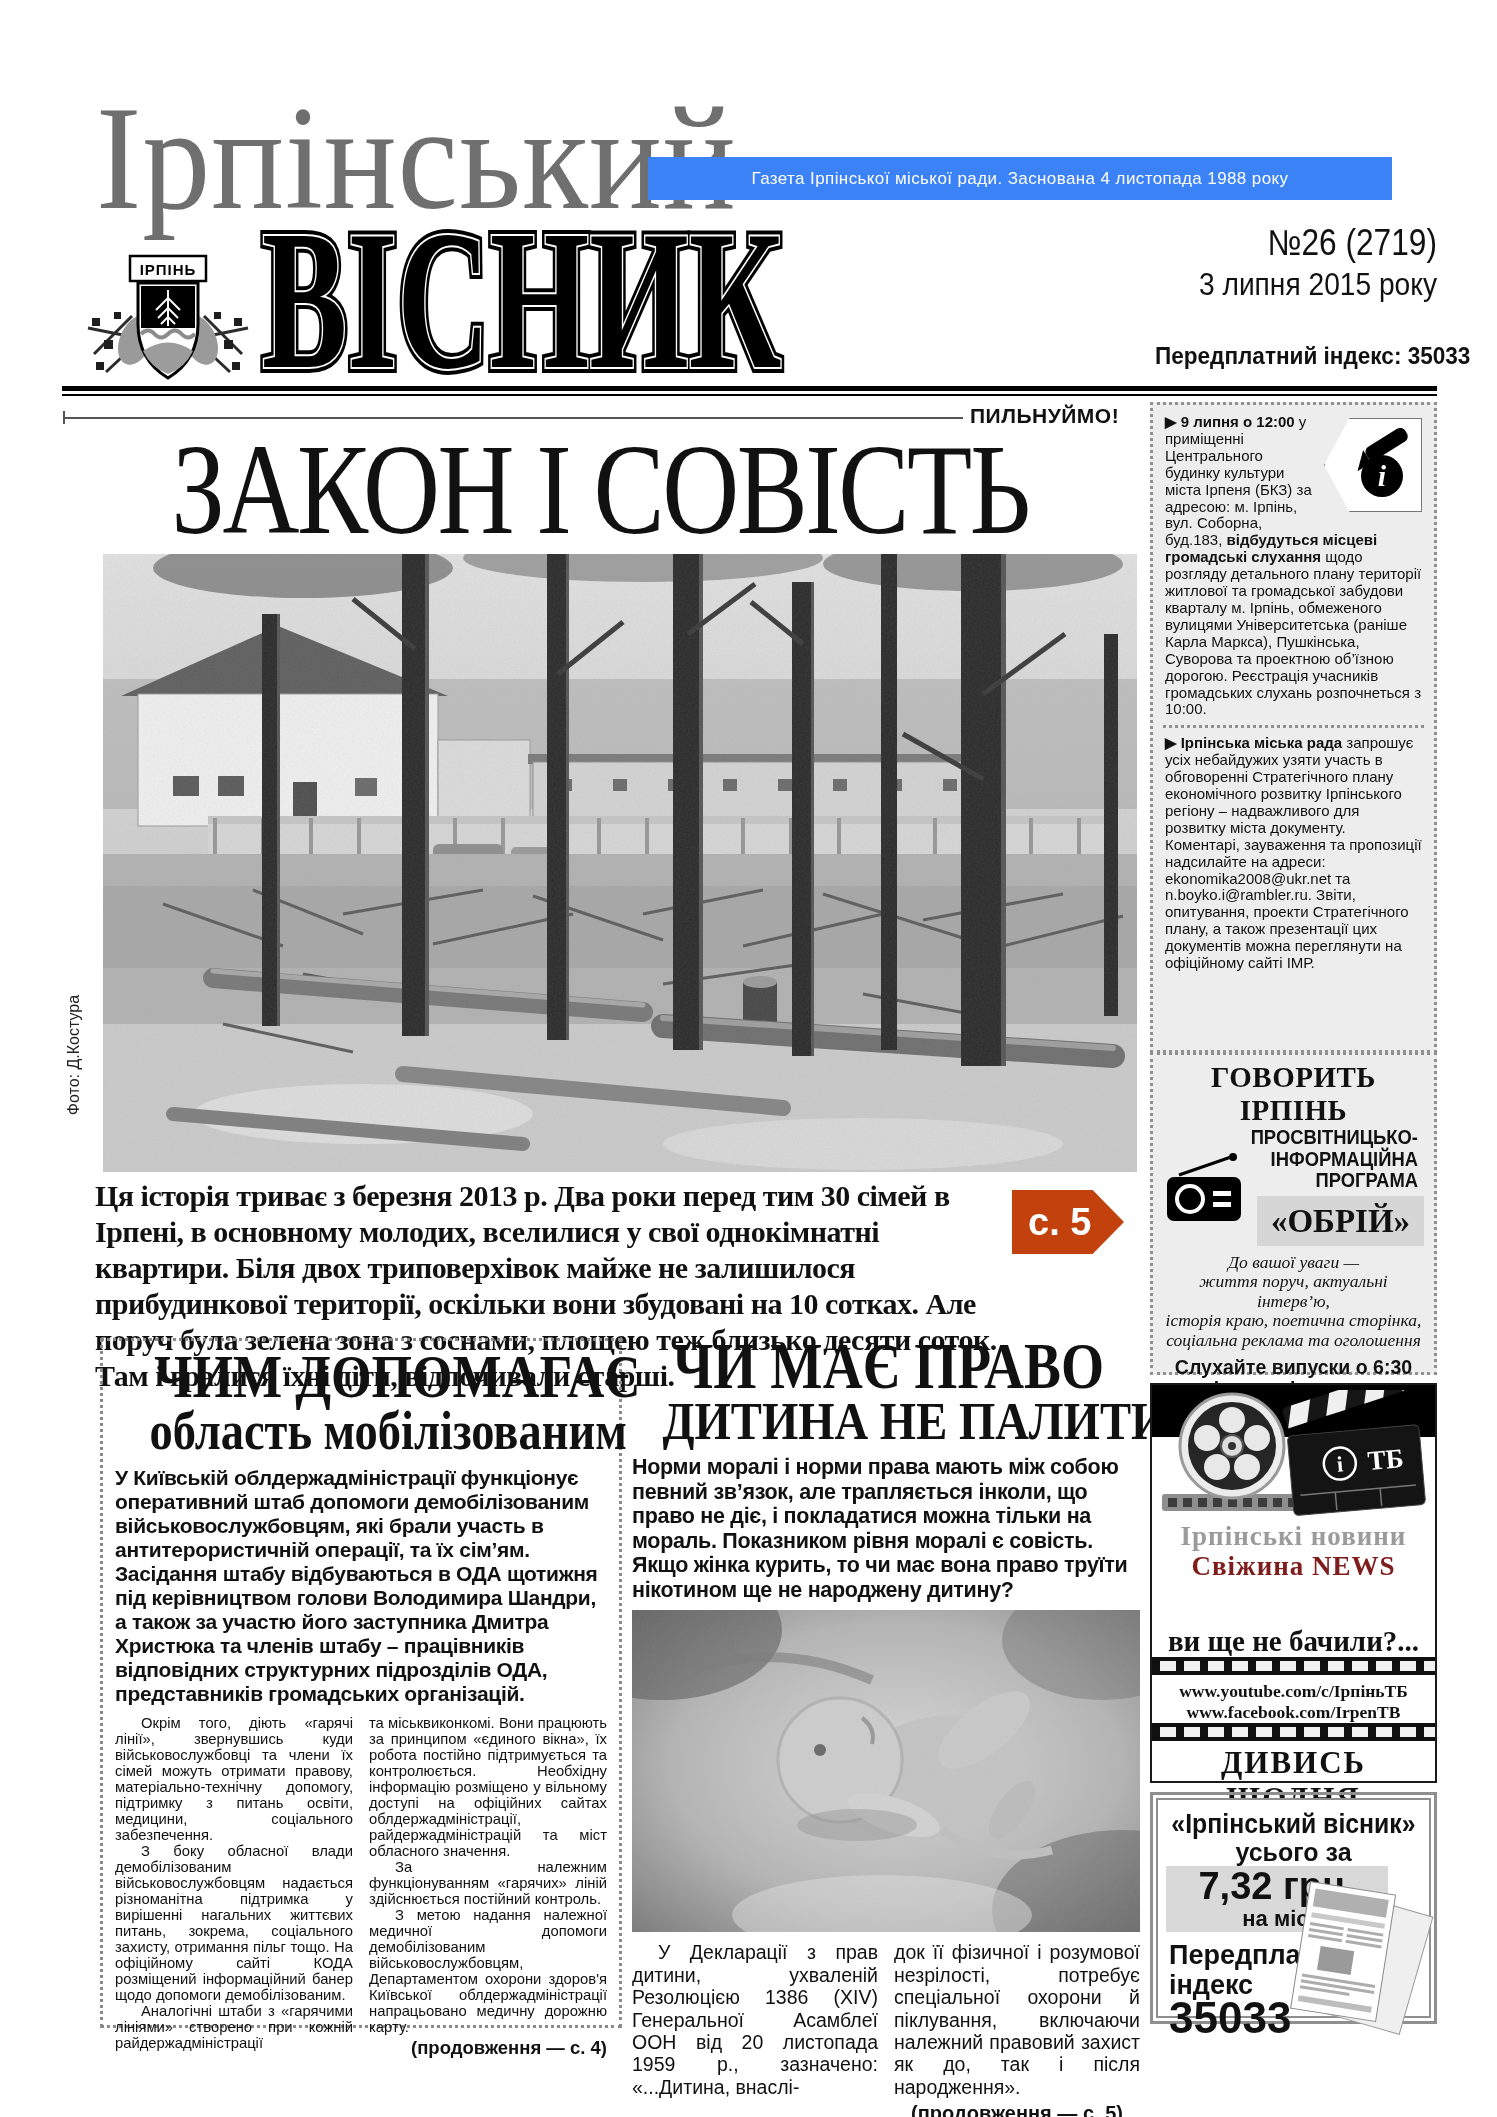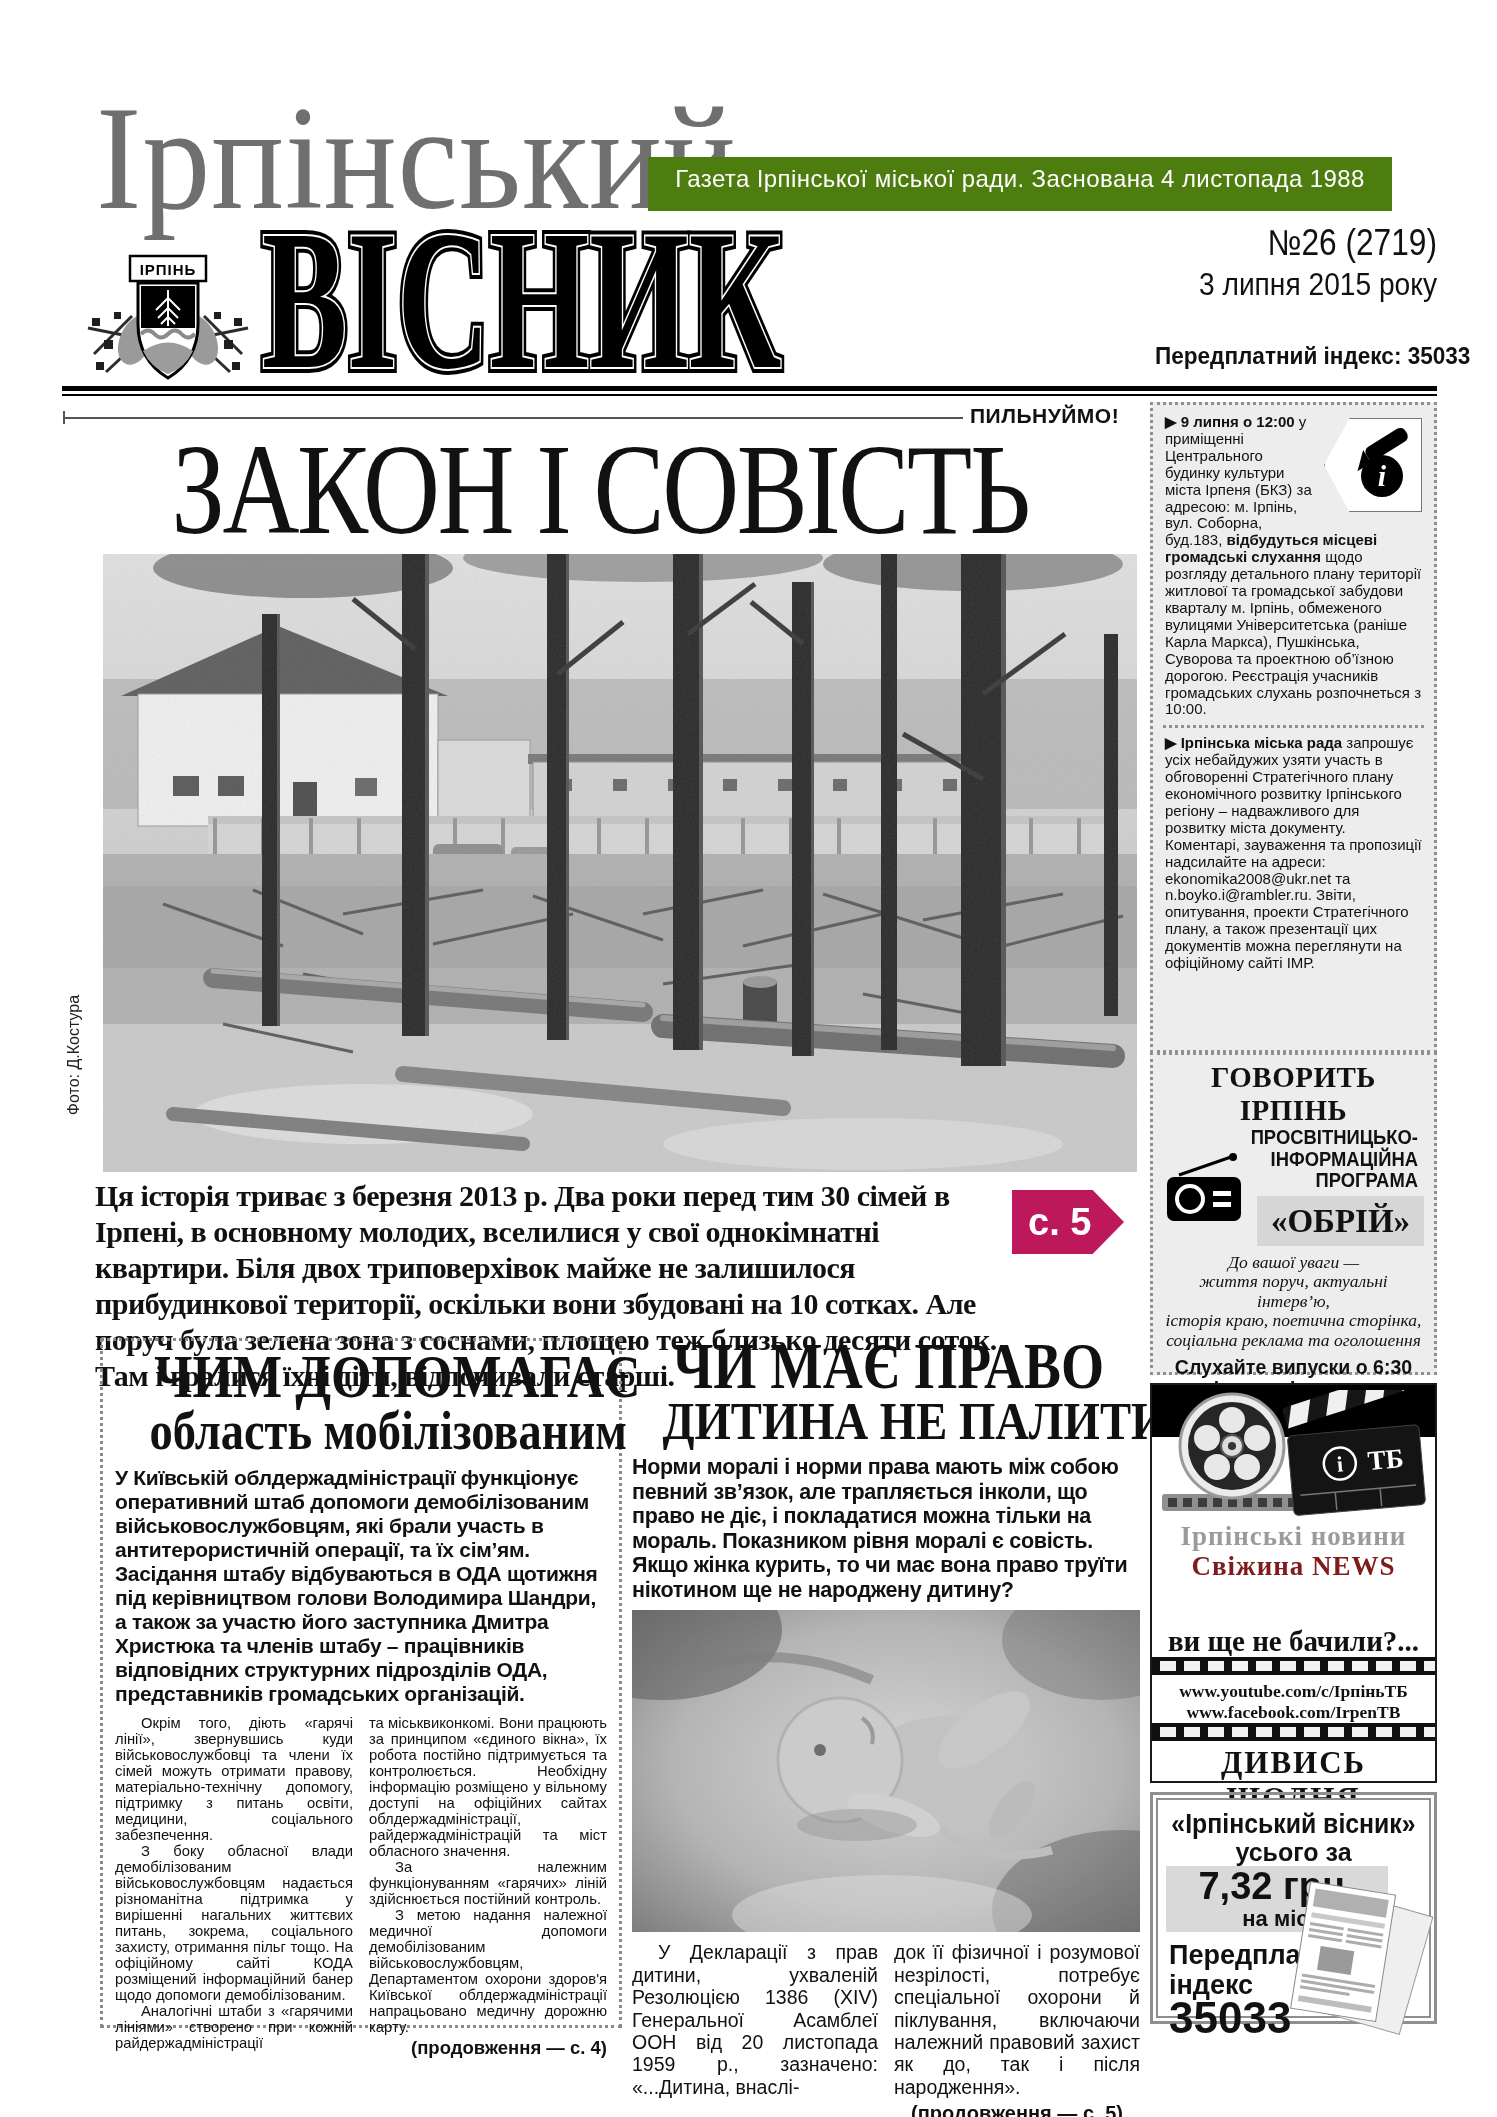--- a/index.html
+++ b/index.html
@@ -9,43 +9,43 @@
 
   
   .mast-gray{left:96px;top:84px;font-family:"Liberation Serif",serif;font-size:148px;line-height:1;
              color:#6f6f6f;transform:scaleX(.92);transform-origin:left top;letter-spacing:1px;white-space:nowrap;}
   .mast-black{left:262px;top:200px;font-family:"Liberation Serif",serif;font-weight:700;font-size:200px;
               line-height:1;transform:scaleX(.64);transform-origin:left top;white-space:nowrap;}
   .mast-black span{display:block;}
   .mast-black .l1{position:relative;color:#000;-webkit-text-stroke:12px #000;}
   .mast-black .l2{position:absolute;left:0;top:0;color:#000;-webkit-text-stroke:4px #fff;}
   .mast-black .l3{position:absolute;left:0;top:0;color:#000;}
-  .strip{left:648px;top:157px;width:744px;height:54px;background:#4d7c0f;color:#fff;
-         font-size:24px;line-height:43px;text-align:center;letter-spacing:.4px;}
+  .strip{left:648px;top:157px;width:744px;height:43px;background:#3b82f6;color:#fff;
+         font-size:17px;line-height:43px;text-align:center;letter-spacing:.4px;}
   .issue-num{left:1137px;top:222px;width:300px;text-align:right;font-size:36px;
              transform:scaleX(.88);transform-origin:right top;white-space:nowrap;}
   .issue-date{left:1137px;top:266px;width:300px;text-align:right;font-size:32px;
               transform:scaleX(.88);transform-origin:right top;white-space:nowrap;}
   .issue-index{left:1137px;top:342px;width:300px;text-align:right;font-size:24px;font-weight:700;
                transform:scaleX(.94);transform-origin:right top;white-space:nowrap;}
   .rule-a{left:62px;top:386px;width:1375px;height:5px;background:#000;}
   .rule-b{left:62px;top:394px;width:1375px;height:2px;background:#000;}
 
   
   .kicker-line{left:63px;top:417px;width:900px;height:2px;background:#555;}
   .kicker-tick{left:63px;top:411px;width:2px;height:13px;background:#555;}
   .kicker{left:970px;top:404px;width:160px;font-size:21px;font-weight:700;letter-spacing:.5px;}
   .headline{left:60px;top:424px;width:1080px;text-align:center;font-family:"Liberation Serif",serif;
             font-size:130px;line-height:1;letter-spacing:-3px;transform:scaleX(.82);transform-origin:center top;white-space:nowrap;}
   .main-photo{left:103px;top:554px;width:1034px;height:618px;}
   .photo-credit{left:-36px;top:1046px;width:220px;text-align:center;transform:rotate(-90deg);
                 font-size:16px;color:#222;}
   .lead{left:95px;top:1178px;width:908px;font-family:"Liberation Serif",serif;font-weight:700;
         font-size:30px;line-height:36px;letter-spacing:-.5px;}
-  .badge{left:1012px;top:1190px;width:112px;height:64px;background:#be185d;color:#fff;
+  .badge{left:1012px;top:1190px;width:112px;height:64px;background:#c2410c;color:#fff;
          clip-path:polygon(0 0,72% 0,100% 50%,72% 100%,0 100%);display:flex;align-items:center;
          padding-left:16px;font-size:38px;font-weight:700;box-sizing:border-box;}
 
   
   .art1{left:100px;top:1338px;width:522px;height:690px;border:3px dotted #8a8a8a;
         box-sizing:border-box;padding:4px 12px 8px;}
   .art2{left:632px;top:1332px;width:508px;}
   .h-serif{font-family:"Liberation Serif",serif;font-weight:700;text-align:center;line-height:1.02;white-space:nowrap;}
   .art1 .h1a{font-size:62px;transform:scaleX(.84);transform-origin:center top;}
   .art1 .h1b{font-size:54px;transform:scaleX(.86);transform-origin:center top;margin-top:-4px;}

